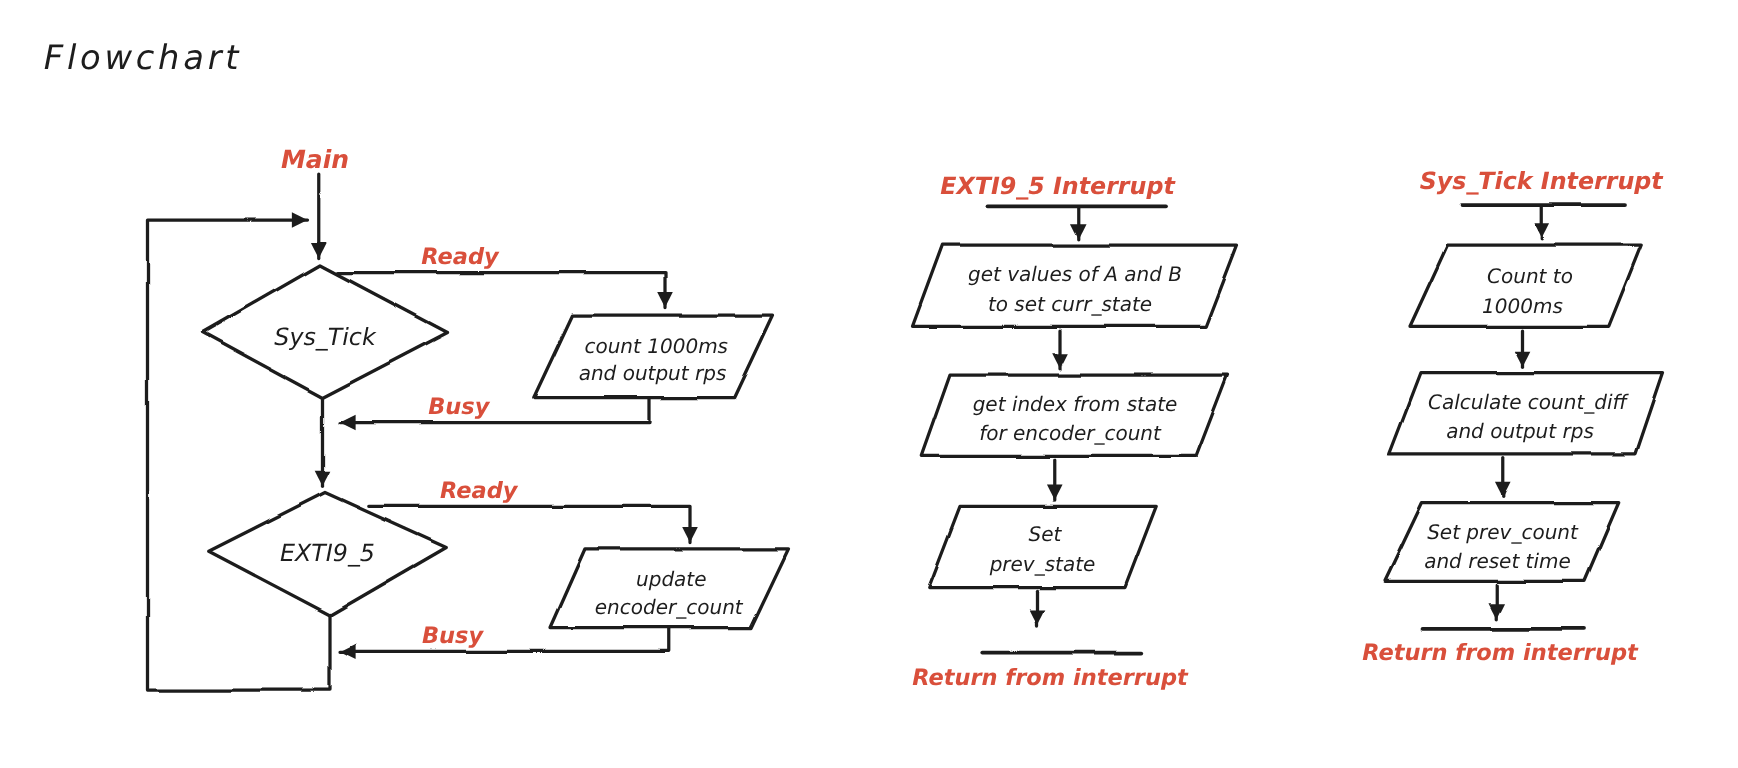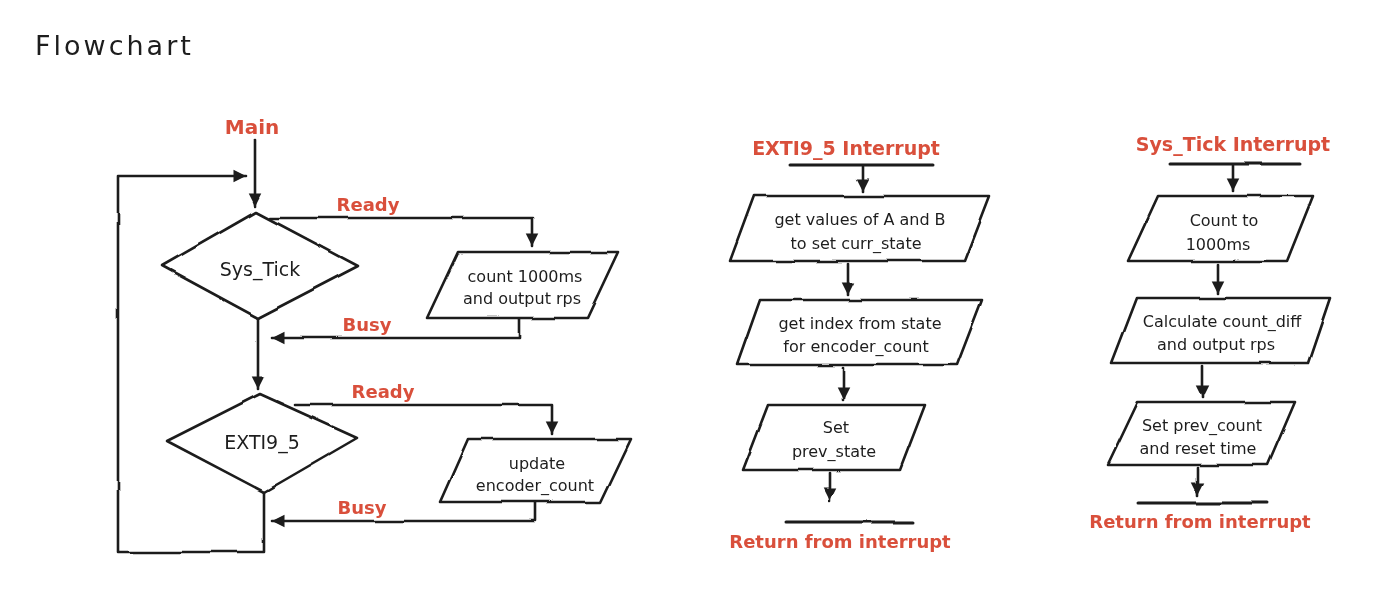--- a/index.html
+++ b/index.html
@@ -1,17 +1,17 @@
 <!DOCTYPE html>
 <html style="--ink: #1d1d1d; --accent: #d94f3b; --bg: #ffffff;"><head>
 <meta charset="utf-8">
 <style>
   :root { --ink:#1d1d1d; --accent:#d94f3b; --bg:#ffffff; }
   html,body { margin:0; padding:0; background:var(--bg); }
-  .stage { position:relative; width:1390px; height:614px; background:var(--bg); overflow:hidden; }
+  .stage { position:relative; width:1390px; height:614px; background:var(--bg); overflow:hidden;font-style:italic; }
   svg { display:block; }
   svg text {
     font-family:"DejaVu Sans", sans-serif;
     fill:var(--ink);
   }
   .page-title { font-size:27px; letter-spacing:3px; font-weight:500; }
   .node-text { font-size:16px; text-anchor:middle; }
   .decision-text { font-size:19px; text-anchor:middle; }
   .accent-label { fill:var(--accent); font-weight:bold; text-anchor:middle; font-size:18px; }
   .flow-title { fill:var(--accent); font-weight:bold; text-anchor:middle; font-size:19px; }

